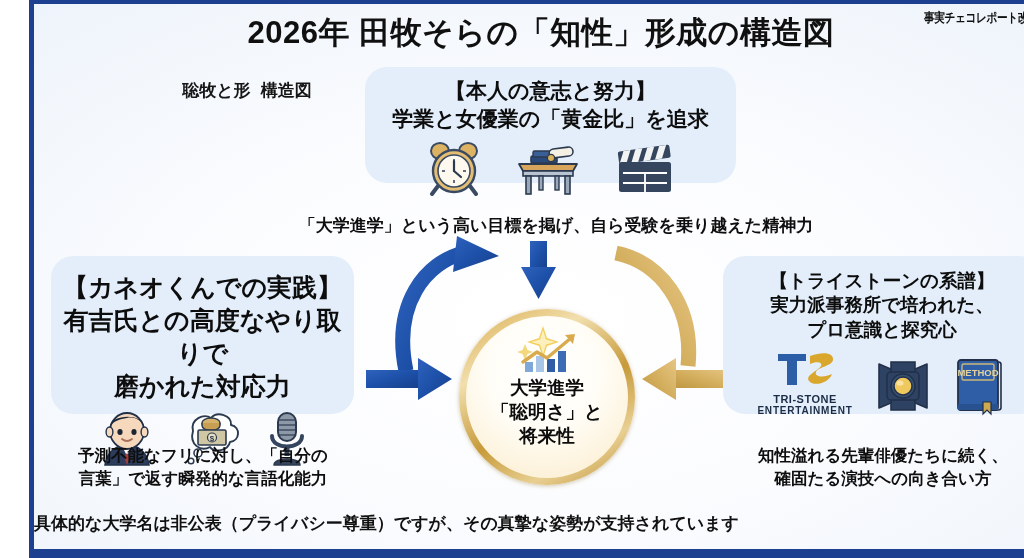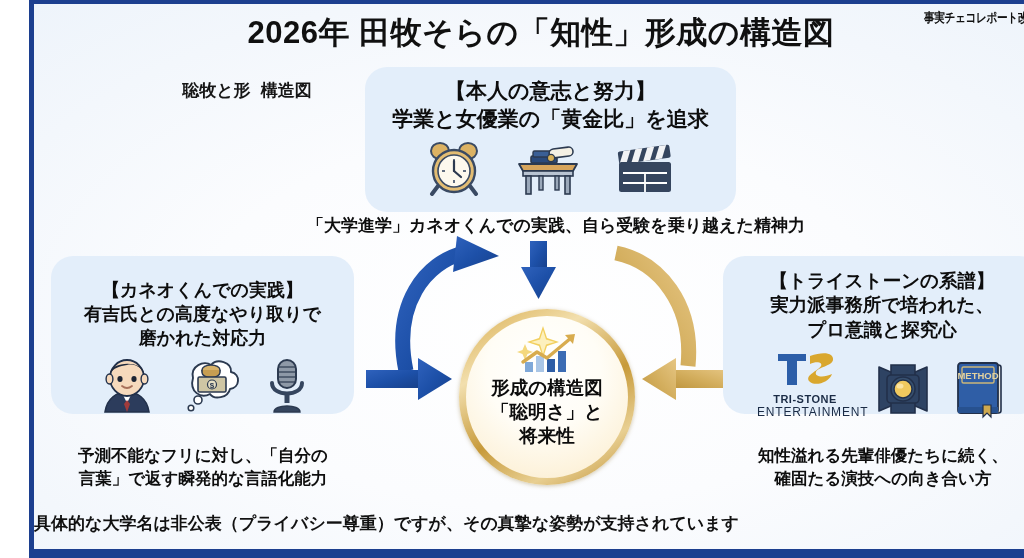--- a/index.html
+++ b/index.html
@@ -87,37 +87,37 @@
     display: flex;
     align-items: flex-end;
     justify-content: center;
     gap: 26px;
   }
 
   #panel-top {
     left: 331px;
     top: 63px;
     width: 371px;
-    height: 145px;
+    height: 116px;
   }
   #panel-top .panel-title {
     font-size: 21px;
     padding-top: 10px;
   }
   #panel-top .icon-row { margin-top: 8px; gap: 34px; }
 
   #panel-left {
     left: 17px;
     top: 252px;
     width: 303px;
     height: 158px;
   }
   #panel-left .panel-title {
-    font-size: 18px;
-    padding-top: 23px;
+    font-size: 25px;
+    padding-top: 15px;
     font-family: Liberation Serif, serif;
   }
   #panel-left .icon-row { margin-top: 6px; gap: 18px; }
 
   #panel-right {
     left: 689px;
     top: 252px;
     width: 318px;
     height: 158px;
   }
@@ -323,21 +323,21 @@
         </g>
         <rect x="4" y="22" width="52" height="30" rx="2.5" fill="#35455e"></rect>
         <line x1="8" y1="33" x2="52" y2="33" stroke="#ffffff" stroke-width="1.8"></line>
         <line x1="8" y1="43" x2="52" y2="43" stroke="#ffffff" stroke-width="1.8"></line>
         <line x1="30" y1="33" x2="30" y2="52" stroke="#ffffff" stroke-width="1.8"></line>
       </svg>
 
     </div>
   </div>
 
-  <div class="caption" id="cap-top">「大学進学」カネオくんでの実践、自ら受験を乗り越えた精神力</div>
+  <div class="caption" id="cap-top">「大学進学」という高い目標を掲げ、自ら受験を乗り越えた精神力</div>
 
   <div class="panel" id="panel-left">
     <div class="panel-title">【カネオくんでの実践】
 有吉氏との高度なやり取りで
 磨かれた対応力</div>
     <div class="icon-row">
 
       <svg class="ico" width="62" height="58" viewBox="0 0 62 58">
         <path d="M9 56 C11 42, 21 36, 31 36 C41 36, 51 42, 53 56 Z" fill="#2c3c5c" stroke="#22304a" stroke-width="1.6"></path>
         <path d="M26 37 L31 47 L36 37 L33 35 L29 35 Z" fill="#ffffff"></path>
@@ -386,21 +386,21 @@
 プロ意識と探究心</div>
     <div class="icon-row">
 
       <div style="text-align:center;width:96px;">
         <svg width="66" height="38" viewBox="0 0 66 38">
           <path d="M6 4 H34 V11 H25 V35 H15 V11 H6 Z" fill="#2c5ea8"></path>
           <path d="M38 6 C52 1, 62 3, 61 10 C60 16, 46 17, 44 22 C42 27, 52 28, 60 24
                    C57 33, 42 37, 37 31 C33 25, 46 21, 49 16 C51 12, 44 11, 38 14 Z" fill="#d9a72e"></path>
         </svg>
         <div style="font-size:11px;font-weight:700;color:#1a2b45;letter-spacing:0.5px;margin-top:1px;">TRI-STONE</div>
-        <div style="font-size:12px;font-weight:400;color:#1a2b45;letter-spacing:0.8px;">ENTERTAINMENT</div>
+        <div style="font-size:10px;font-weight:700;color:#1a2b45;letter-spacing:0.8px;">ENTERTAINMENT</div>
       </div>
 
       <svg class="ico" width="60" height="58" viewBox="0 0 60 58">
         <path d="M6 6 L20 12 L20 44 L6 50 Z" fill="#2e4363" stroke="#22304a" stroke-width="1.6" stroke-linejoin="round"></path>
         <path d="M54 6 L40 12 L40 44 L54 50 Z" fill="#2e4363" stroke="#22304a" stroke-width="1.6" stroke-linejoin="round"></path>
         <path d="M18 4 L42 4 L42 16 L18 16 Z" fill="#2e4363" stroke="#22304a" stroke-width="1.6"></path>
         <path d="M18 40 L42 40 L42 52 L18 52 Z" fill="#2e4363" stroke="#22304a" stroke-width="1.6"></path>
         <rect x="14" y="14" width="32" height="28" rx="4" fill="#2e4363" stroke="#22304a" stroke-width="1.6"></rect>
         <circle cx="30" cy="28" r="12" fill="#37506f" stroke="#22304a" stroke-width="1.6"></circle>
         <circle cx="30" cy="28" r="9" fill="#f0c95e" stroke="#22304a" stroke-width="1.4"></circle>
@@ -429,21 +429,21 @@
         <path d="M40 2 L44 14 L56 18 L44 22 L40 34 L36 22 L24 18 L36 14 Z" fill="#f2cf5e"></path>
         <path d="M40 6 L43 15.5 L52 18 L43 20.5 L40 30 L37 20.5 L28 18 L37 15.5 Z" fill="#fdf0bd"></path>
         <path d="M22 20 L24.5 26 L30 28 L24.5 30 L22 36 L19.5 30 L14 28 L19.5 26 Z" fill="#f4d87d"></path>
         <rect x="22" y="38" width="8" height="10" fill="#7fa8d8"></rect>
         <rect x="33" y="32" width="8" height="16" fill="#aac6e6"></rect>
         <rect x="44" y="35" width="8" height="13" fill="#2f5ea6"></rect>
         <rect x="55" y="27" width="8" height="21" fill="#3c6cb4"></rect>
         <path d="M20 38 L34 28 L44 34 L68 14" fill="none" stroke="#d8ac4e" stroke-width="3.4" stroke-linecap="round" stroke-linejoin="round"></path>
         <polygon points="62,11 72,10 70,20" fill="#d8ac4e"></polygon>
       </svg>
-      <div id="hub-text">形成の構造図
+      <div id="hub-text">大学進学
 「聡明さ」と
 将来性</div>
     </div>
   </div>
 
   <svg id="curve-text" viewBox="0 0 360 120">
     <defs>
       <path id="arcOuter" d="M 8 28 A 172 172 0 0 0 352 28" fill="none"></path>
       <path id="arcInner" d="M 24 55 A 160 160 0 0 0 336 55" fill="none"></path>
     </defs>

